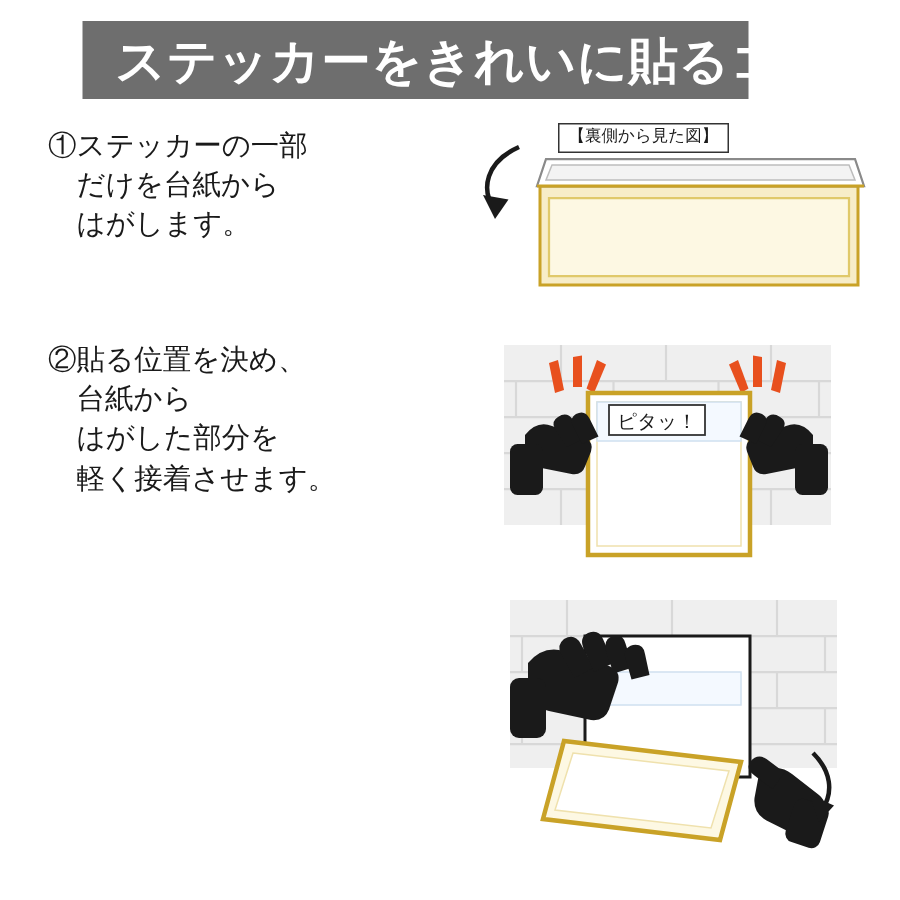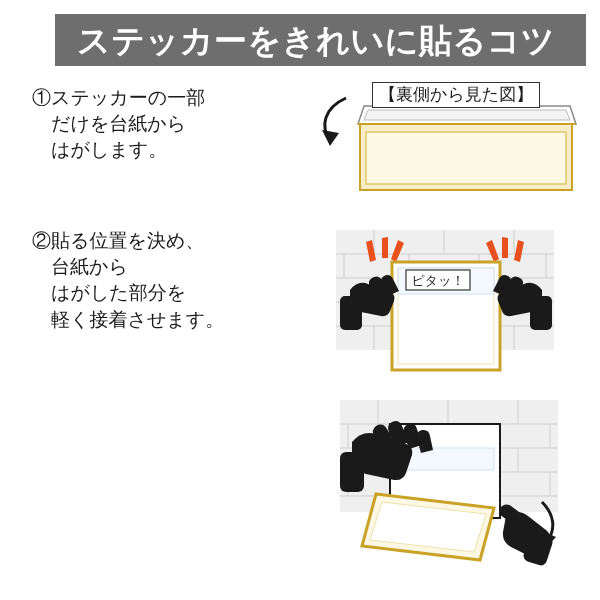--- a/index.html
+++ b/index.html
@@ -21,21 +21,21 @@
     height: 600px;
     background: #ffffff;
     box-sizing: border-box;
   }
 
   
   .header-bar {
     position: absolute;
     left: 55px;
     top: 14px;
-    width: 531px;
+    width: 444px;
     height: 52px;
     background: #6e6e6e;
     display: flex;
     align-items: center;
     padding-left: 22px;
     box-sizing: border-box;
   }
   .header-title {
     color: #ffffff;
     font-size: 33px;
@@ -66,21 +66,21 @@
   #ill2 { left: 314px; top: 228px; width: 262px; height: 160px; }
   #ill3 { left: 318px; top: 398px; width: 262px; height: 172px; }
 
   .caption-box {
     position: absolute;
     left: 62px;
     top: 0px;
     border: 1px solid #333333;
     background: #ffffff;
     padding: 3px 6px 4px 6px;
-    font-size: 17px;
+    font-size: 11px;
     color: #1a1a1a;
     white-space: nowrap;
     line-height: 1;
   }
   svg { display: block; }
 </style>
 </head>
 <body>
 
 <div class="page">

